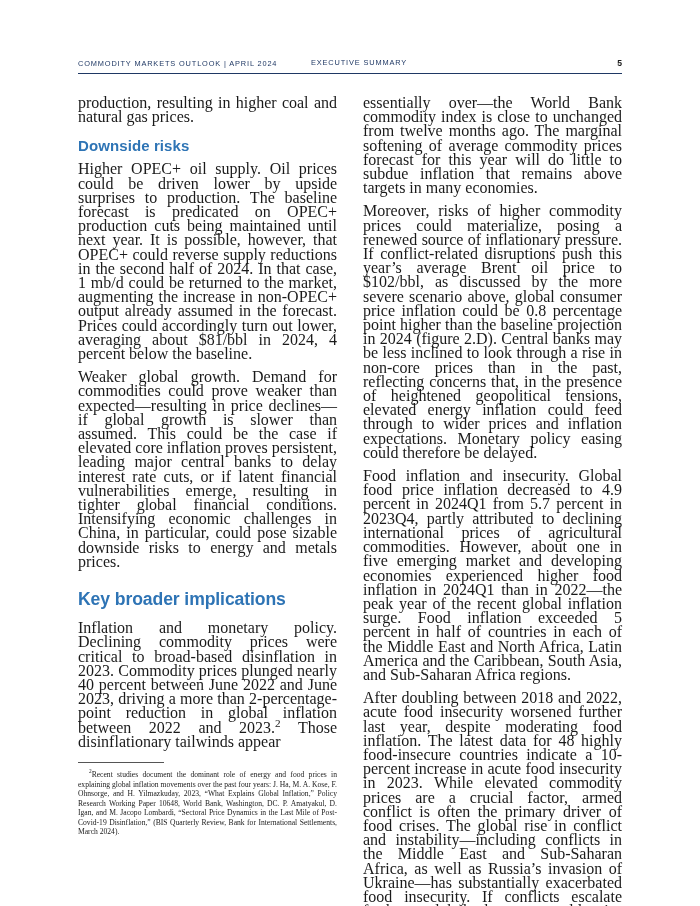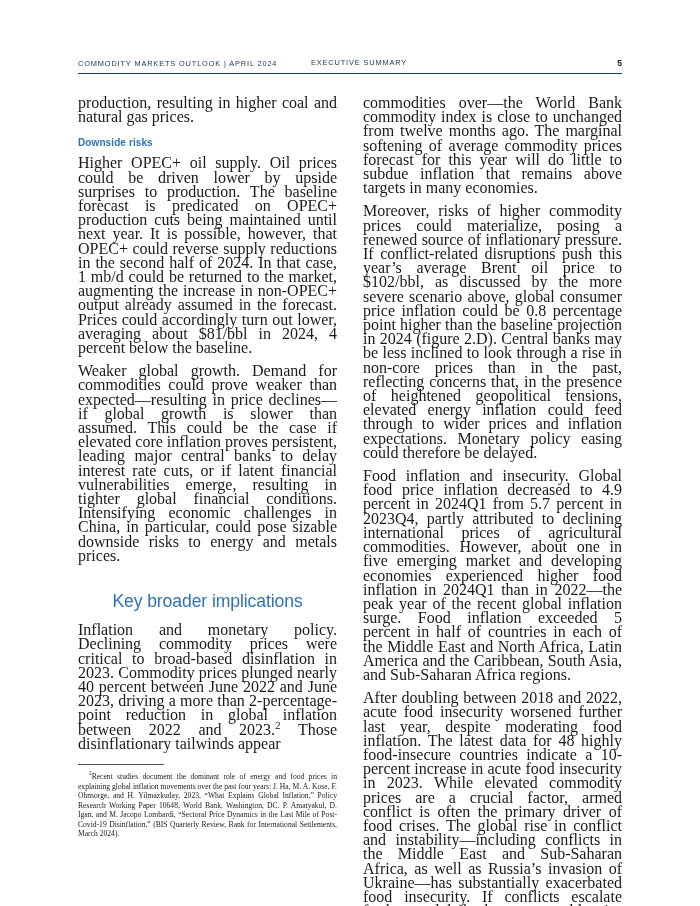--- a/index.html
+++ b/index.html
@@ -71,33 +71,32 @@
   }
   p.body.first {
     margin-top: 0;
   }
   .runin {
     font-weight: normal;
   }
   h3.subhead {
     font-family: "Liberation Sans", sans-serif;
     color: #2e74b5;
-    font-size: 10px;
+    font-size: 15px;
     font-weight: bold;
     margin: 13px 0 8px 0;
     letter-spacing: 0.1px;
   }
   h2.sechead {
     font-family: "Liberation Sans", sans-serif;
     color: #2e74b5;
     font-size: 17.6px;
-    font-weight: normal;
-    margin: 28px 0 11px 0;
+    font-weight: bold;
+    margin: 20px 0 11px 0;
     letter-spacing: -0.1px;
-    text-align: center;
   }
   
   .footnote-rule {
     width: 86px;
     height: 0;
     border-top: 0.9px solid #555;
     margin: 13px 0 7px 0;
   }
   p.footnote {
     margin: 0;
@@ -143,21 +142,21 @@
       <p class="body"><span class="runin">Inflation and monetary policy.</span><span> Declining commodity prices were critical to broad-based disinflation in 2023. Commodity prices plunged nearly 40 percent between June 2022 and June 2023, driving a more than 2-percentage-point reduction in global inflation between 2022 and 2023.</span><sup>2</sup><span> Those disinflationary tailwinds appear</span></p>
 
       <div class="footnote-rule"></div>
 
       <p class="footnote"><sup>2</sup><span>Recent studies document the dominant role of energy and food prices in explaining global inflation movements over the past four years: J. Ha, M. A. Kose, F. Ohnsorge, and H. Yilmazkuday, 2023, “What Explains Global Inflation,” Policy Research Working Paper 10648, World Bank, Washington, DC. P. Amatyakul, D. Igan, and M. Jacopo Lombardi, “Sectoral Price Dynamics in the Last Mile of Post-Covid-19 Disinflation,” (BIS Quarterly Review, Bank for International Settlements, March 2024).</span></p>
 
     </div>
 
     <div class="col">
 
-      <p class="body first">commodities over—the World Bank commodity index is close to unchanged from twelve months ago. The marginal softening of average commodity prices forecast for this year will do little to subdue inflation that remains above targets in many economies.</p>
+      <p class="body first">essentially over—the World Bank commodity index is close to unchanged from twelve months ago. The marginal softening of average commodity prices forecast for this year will do little to subdue inflation that remains above targets in many economies.</p>
 
       <p class="body">Moreover, risks of higher commodity prices could materialize, posing a renewed source of inflationary pressure. If conflict-related disruptions push this year’s average Brent oil price to $102/bbl, as discussed by the more severe scenario above, global consumer price inflation could be 0.8 percentage point higher than the baseline projection in 2024 (figure 2.D). Central banks may be less inclined to look through a rise in non-core prices than in the past, reflecting concerns that, in the presence of heightened geopolitical tensions, elevated energy inflation could feed through to wider prices and inflation expectations. Monetary policy easing could therefore be delayed.</p>
 
       <p class="body"><span class="runin">Food inflation and insecurity.</span><span> Global food price inflation decreased to 4.9 percent in 2024Q1 from 5.7 percent in 2023Q4, partly attributed to declining international prices of agricultural commodities. However, about one in five emerging market and developing economies experienced higher food inflation in 2024Q1 than in 2022—the peak year of the recent global inflation surge. Food inflation exceeded 5 percent in half of countries in each of the Middle East and North Africa, Latin America and the Caribbean, South Asia, and Sub-Saharan Africa regions.</span></p>
 
       <p class="body">After doubling between 2018 and 2022, acute food insecurity worsened further last year, despite moderating food inflation. The latest data for 48 highly food-insecure countries indicate a 10-percent increase in acute food insecurity in 2023. While elevated commodity prices are a crucial factor, armed conflict is often the primary driver of food crises. The global rise in conflict and instability—including conflicts in the Middle East and Sub-Saharan Africa, as well as Russia’s invasion of Ukraine—has substantially exacerbated food insecurity. If conflicts escalate further, global hunger could rise substantially.</p>
 
     </div>
 
   </div>

